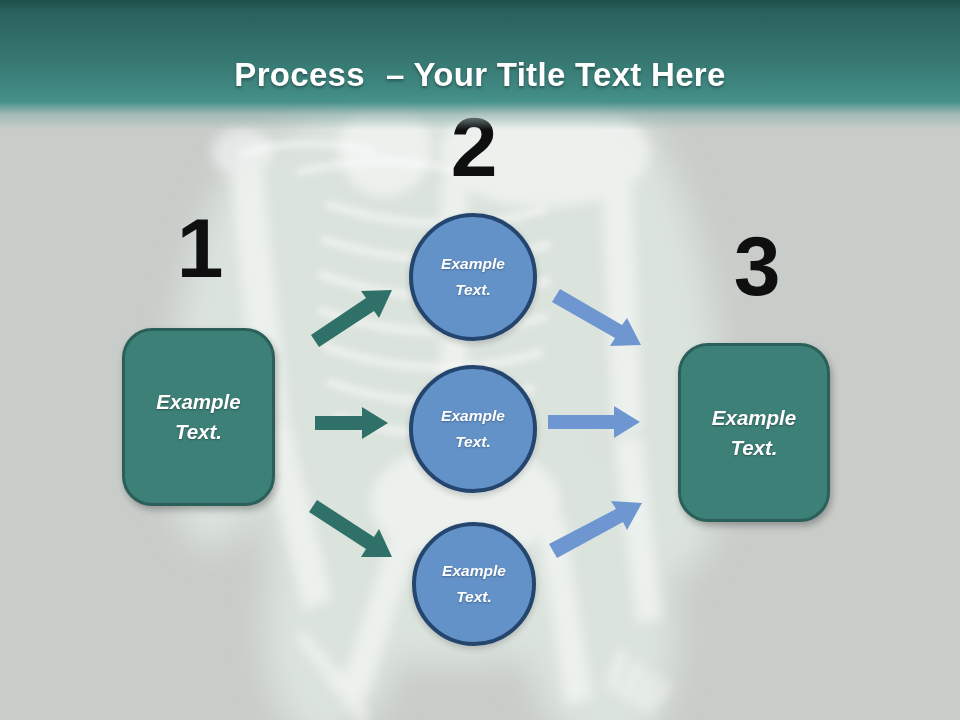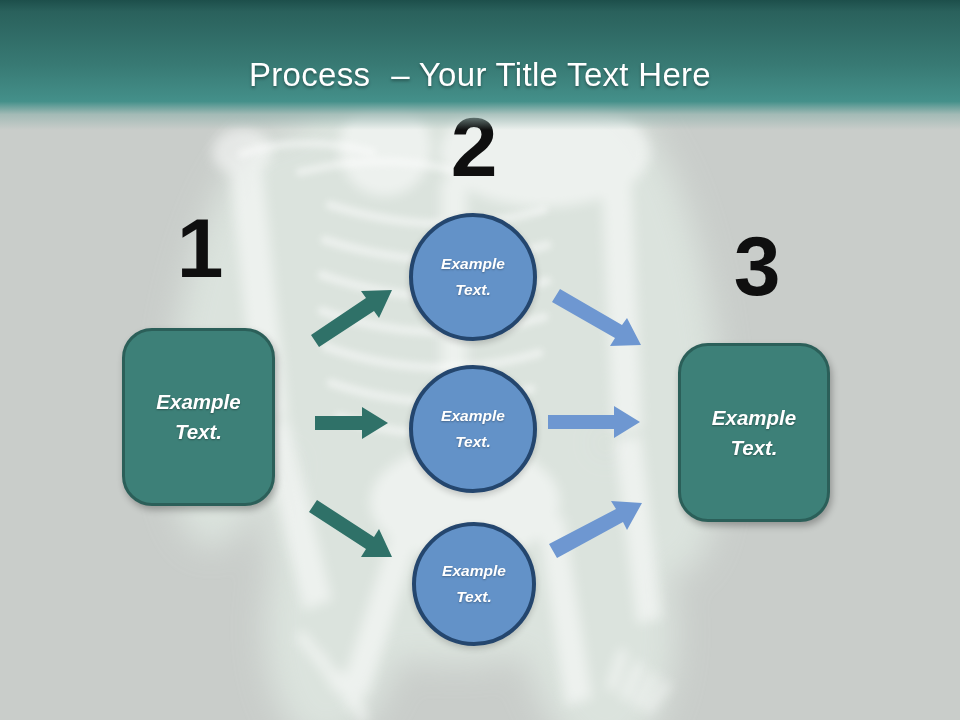--- a/index.html
+++ b/index.html
@@ -24,22 +24,22 @@
       var(--header-bottom,#44908a) 78%,
       rgba(150,180,175,0.75) 88%,
       rgba(201,205,202,0) 100%);
   }
   .title {
     position:absolute; left:0; top:55px; width:100%; text-align:center;
     color: var(--title-text,#ffffff); font-size:33px; line-height:40px;
     letter-spacing:0.3px; text-shadow:0 2px 3px rgba(0,0,0,0.35);
     white-space:nowrap;
   }
-  .title .t-bold { font-weight:400; }
-  .title .t-rest { font-weight:400; margin-left:21px; }
+  .title .t-bold { font-weight:700; }
+  .title .t-rest { font-weight:700; margin-left:21px; }
   
   .num {
     position:absolute; z-index:3; width:140px; text-align:center;
     font-size:84px; line-height:1; font-weight:700;
     color: var(--number-text,#0f0f0f);
   }
   .n1 { left:130px; top:206px; }
   .n2 { left:404px; top:105px; }
   .n3 { left:687px; top:224px; }
   

